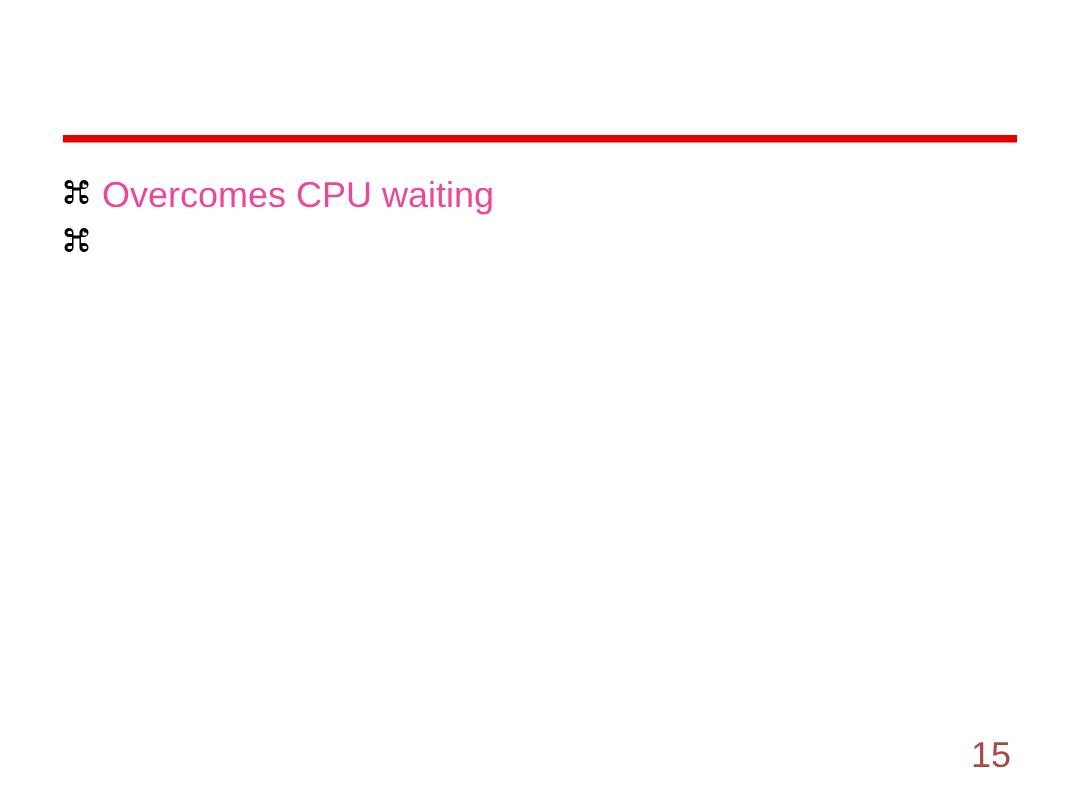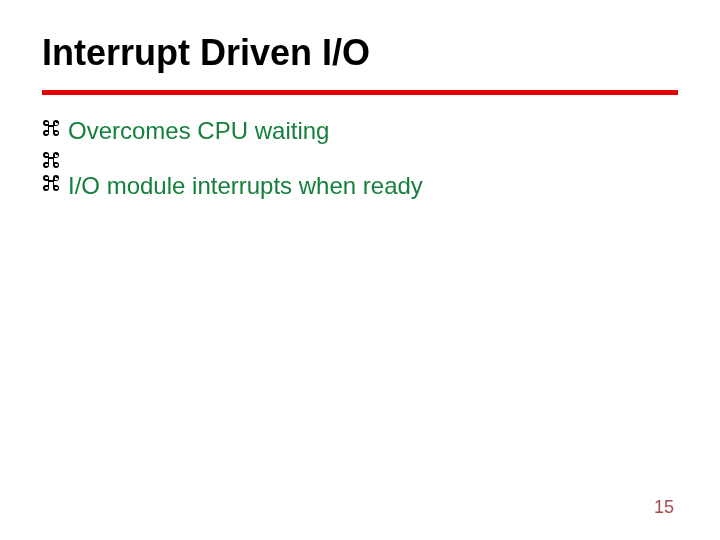--- a/index.html
+++ b/index.html
@@ -42,72 +42,63 @@
     left: 42px;
     top: 115px;
     width: 620px;
   }
   .bullet {
     display: flex;
     align-items: flex-start;
     line-height: 1.35;
     font-size: 24px;
     font-family: Verdana, Tahoma, Arial, sans-serif;
-    color: #15803d;
+    color: #ec4899;
   }
   .bullet .glyph {
     font-family: "Arial", sans-serif;
     font-weight: 700;
     font-size: 22px;
     margin-right: 6px;
     line-height: 1.4;
     letter-spacing: -1px;
     display: inline-block;
     min-width: 20px;
   }
   .glyph svg { display:block; margin-top:5px; }
   .pagenum {
     position: absolute;
     right: 46px;
     bottom: 22px;
-    font-size: 18px;
+    font-size: 24px;
     color: #a64b4b;
     font-family: Verdana, Arial, sans-serif;
   }
 </style>
 </head>
 <body>
 
 <div class="slide">
 
-  <div class="title">Interrupt Driven I/O</div>
 
   <div class="rule"></div>
 
   <div class="bullets">
     <div class="bullet">
       <span class="glyph">
           <svg width="18" height="18" viewBox="0 0 18 18">
             <path d="M4 0a3 3 0 0 1 3 3v2h4V3a3 3 0 1 1 3 3h-2v4h2a3 3 0 1 1-3 3v-2H7v2a3 3 0 1 1-3-3h2V6H4a3 3 0 1 1 0-6Zm0 2a1 1 0 1 0 0 2h2V3a1 1 0 0 0-1-1H4Zm10 0a1 1 0 0 0-1 1v2h2a1 1 0 0 0 0-2h-1ZM7 7v4h4V7H7Zm-3 5a1 1 0 1 0 0 2h1a1 1 0 0 0 1-1v-1H4Zm9 0v1a1 1 0 0 0 1 1h1a1 1 0 0 0 0-2h-2Z" fill="#000"></path>
           </svg>
         </span>
       <span>Overcomes CPU waiting</span>
     </div>
     <div class="bullet">
       <span class="glyph">
           <svg width="18" height="18" viewBox="0 0 18 18">
             <path d="M4 0a3 3 0 0 1 3 3v2h4V3a3 3 0 1 1 3 3h-2v4h2a3 3 0 1 1-3 3v-2H7v2a3 3 0 1 1-3-3h2V6H4a3 3 0 1 1 0-6Zm0 2a1 1 0 1 0 0 2h2V3a1 1 0 0 0-1-1H4Zm10 0a1 1 0 0 0-1 1v2h2a1 1 0 0 0 0-2h-1ZM7 7v4h4V7H7Zm-3 5a1 1 0 1 0 0 2h1a1 1 0 0 0 1-1v-1H4Zm9 0v1a1 1 0 0 0 1 1h1a1 1 0 0 0 0-2h-2Z" fill="#000"></path>
           </svg>
         </span>
     </div>
-    <div class="bullet">
-      <span class="glyph">
-          <svg width="18" height="18" viewBox="0 0 18 18">
-            <path d="M4 0a3 3 0 0 1 3 3v2h4V3a3 3 0 1 1 3 3h-2v4h2a3 3 0 1 1-3 3v-2H7v2a3 3 0 1 1-3-3h2V6H4a3 3 0 1 1 0-6Zm0 2a1 1 0 1 0 0 2h2V3a1 1 0 0 0-1-1H4Zm10 0a1 1 0 0 0-1 1v2h2a1 1 0 0 0 0-2h-1ZM7 7v4h4V7H7Zm-3 5a1 1 0 1 0 0 2h1a1 1 0 0 0 1-1v-1H4Zm9 0v1a1 1 0 0 0 1 1h1a1 1 0 0 0 0-2h-2Z" fill="#000"></path>
-          </svg>
-        </span>
-      <span>I/O module interrupts when ready</span>
-    </div>
   </div>
 
   <div class="pagenum">15</div>
 
 </div>
 
 </body></html>

